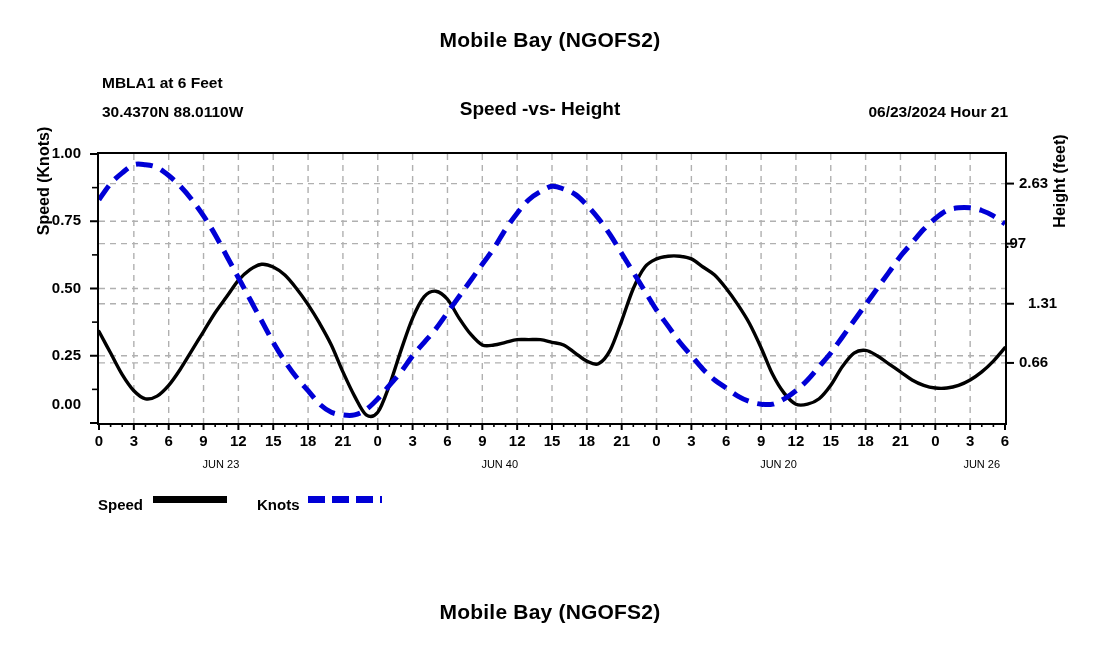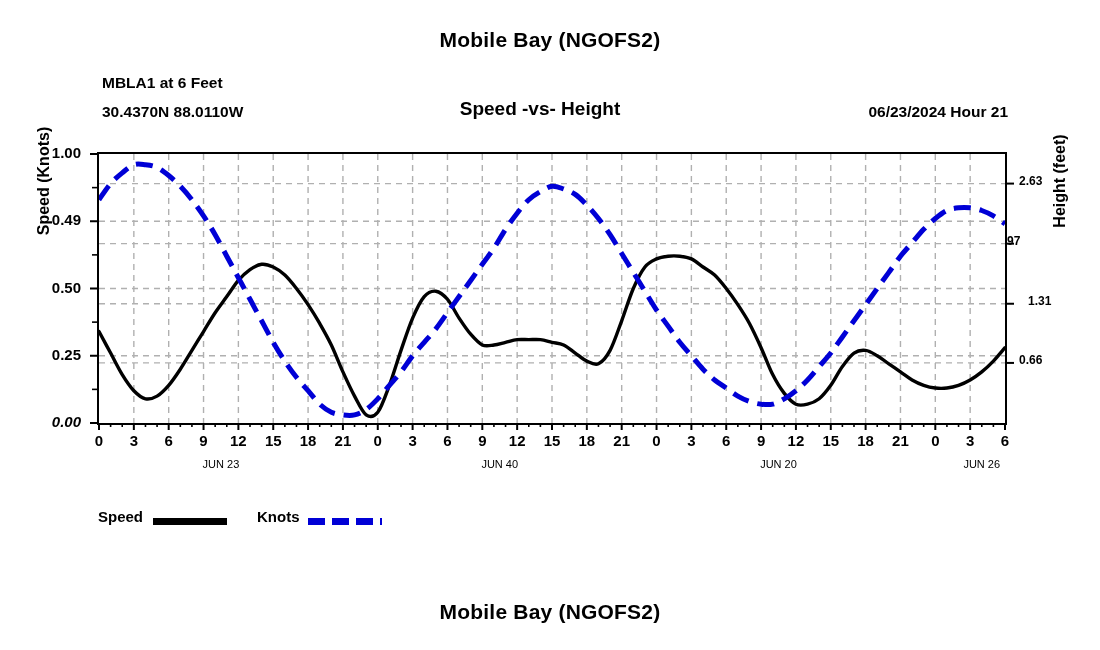--- a/index.html
+++ b/index.html
@@ -35,27 +35,27 @@
     transform:rotate(-90deg);transform-origin:center center;
     margin-left:-82px;
   }
   .ylab-right{
     position:absolute;right:-4px;top:172px;width:260px;text-align:center;
     font-size:16px;font-weight:bold;
     transform:rotate(-90deg);transform-origin:center center;
     margin-right:-86px;
   }
   .ytick-l{position:absolute;font-size:15px;font-weight:bold;text-align:right;width:56px;}
-  .ytick-r{position:absolute;font-size:12px;font-weight:bold;text-align:left;width:60px;}
+  .ytick-r{position:absolute;font-size:15px;font-weight:bold;text-align:left;width:60px;}
 
   .xtick{position:absolute;font-size:15px;font-weight:bold;text-align:center;width:40px;top:432px;}
   .daylab{position:absolute;font-size:11px;font-weight:normal;text-align:center;width:140px;top:458px;}
   .xlab{position:absolute;left:0;top:481px;width:1100px;text-align:center;font-size:17px;font-weight:bold;}
 
-  .legend{position:absolute;left:98px;top:508px;display:flex;align-items:flex-end;gap:8px;}
+  .legend{position:absolute;left:98px;top:496px;display:flex;align-items:flex-start;gap:8px;}
   .legend .lg-text{font-size:15px;font-weight:bold;}
   .legend .swatch-solid{width:74px;height:7px;background:#000;margin:0 22px 0 2px;}
   .legend .swatch-dash{width:74px;height:7px;margin:0 0 0 0;
     background:repeating-linear-gradient(to right,#0000d6 0 17px,#fff 17px 24px);}
 </style>
 </head>
 <body>
 
 <div class="page">
 
@@ -63,24 +63,24 @@
 
   <div class="hdr-station">MBLA1 at 6 Feet</div>
   <div class="hdr-coords">30.4370N  88.0110W</div>
   <div class="hdr-sub">Speed -vs- Height</div>
   <div class="hdr-date">06/23/2024 Hour 21</div>
 
   <div class="ylab-left">Speed (Knots)</div>
   <div class="ylab-right">Height (feet)</div>
 
   <div id="ytl">
-      <div class="ytick-l" style="left: 25px; top: 413px; font-style: italic;">0.00</div>
+      <div class="ytick-l" style="left: 25px; top: 395px;">0.00</div>
       <div class="ytick-l" style="left: 25px; top: 345.75px;">0.25</div>
       <div class="ytick-l" style="left: 25px; top: 278.5px;">0.50</div>
-      <div class="ytick-l" style="left: 25px; top: 211.25px;">0.49</div>
+      <div class="ytick-l" style="left: 25px; top: 211.25px;">0.75</div>
       <div class="ytick-l" style="left: 25px; top: 144px;">1.00</div>
     </div>
   <div id="ytr">
       <div class="ytick-r" style="left: 1019px; top: 352.919px;">0.66</div>
       <div class="ytick-r" style="left: 1019px; top: 293.748px; margin-left: 9px;">1.31</div>
       <div class="ytick-r" style="left: 997px; top: 233.667px;">1.97</div>
       <div class="ytick-r" style="left: 1019px; top: 173.585px;">2.63</div>
     </div>
   <div id="xt">
       <div class="xtick" style="left: 79px;">0</div>

